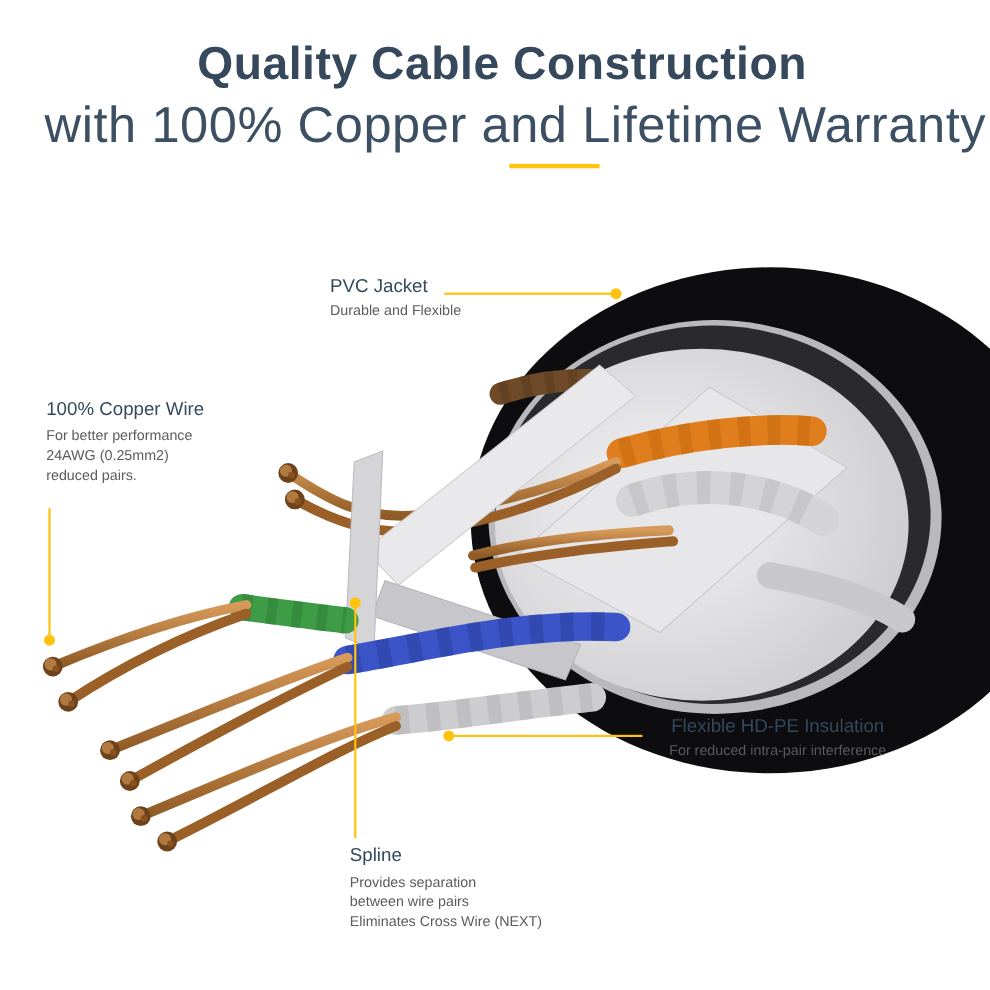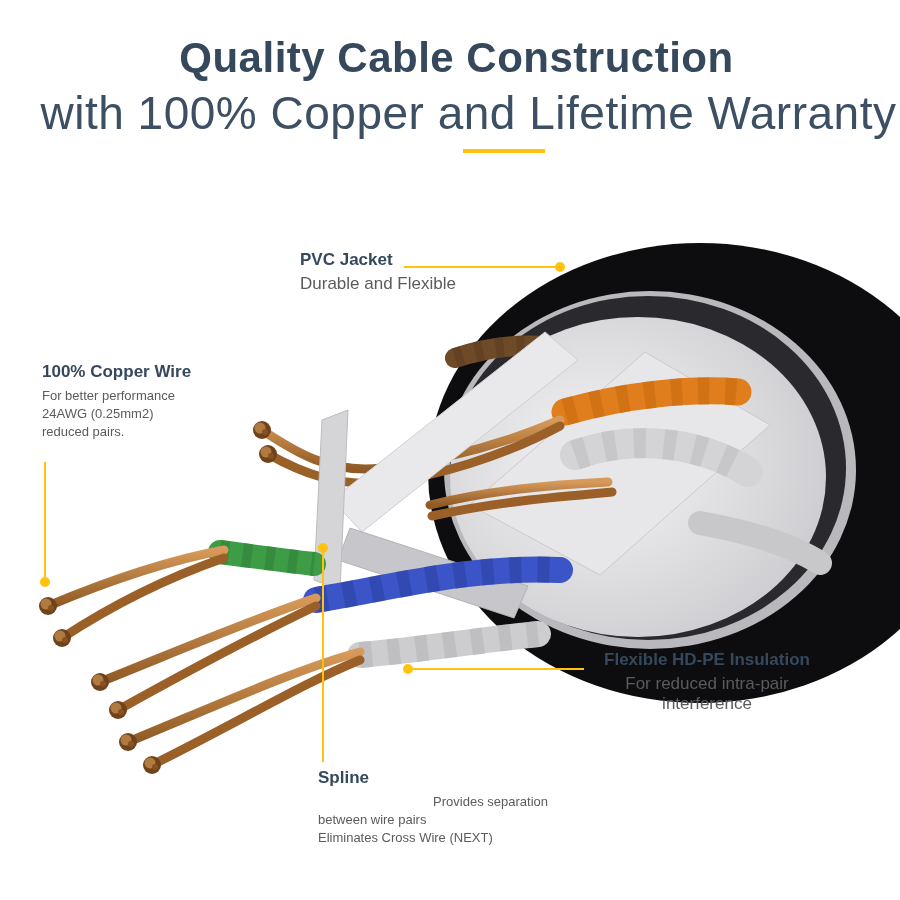--- a/index.html
+++ b/index.html
@@ -5,22 +5,22 @@
   html,body{margin:0;padding:0;background:#ffffff;}
   .page{position:relative;width:900px;height:900px;background:#ffffff;overflow:hidden;
         font-family:"Liberation Sans",sans-serif;padding-left:13px;}
   .title{position:absolute;top:34px;left:0;width:100%;text-align:center;margin:0;
          font-size:42px;font-weight:bold;color:#35485c;letter-spacing:0.5px;}
   .subtitle{position:absolute;top:86px;left:12px;width:100%;text-align:center;margin:0;
             font-size:46px;font-weight:normal;color:#3c4f63;letter-spacing:0.5px;}
   .underline{position:absolute;left:463px;top:149px;width:82px;height:4px;background:#ffc20e;}
   .illustration{position:absolute;left:0;top:0;}
   .callout{position:absolute;}
-  .callout-heading{font-size:17px;font-weight:bold;color:#35485c;}
-  .callout-sub{font-size:17px;color:#5a5b5e;margin-top:4px;}
+  .callout-heading{font-size:17px;font-weight:normal;color:#35485c;}
+  .callout-sub{font-size:13px;color:#5a5b5e;margin-top:4px;}
   .callout-line{font-size:13px;color:#5a5b5e;line-height:18px;}
   .leader{position:absolute;background:#ffc20e;}
   .leader-h{height:2px;}
   .leader-v{width:2px;}
   .dot{position:absolute;width:10px;height:10px;border-radius:50%;background:#ffc20e;}
   .dot-right{right:-9px;top:-4px;}
   .dot-left{left:-9px;top:-4px;}
   .dot-bottom{bottom:-9px;left:-4px;}
   .dot-top{top:-9px;left:-4px;}
 </style>
@@ -156,18 +156,18 @@
   </div>
   <div class="leader leader-h" style="left:412px;top:668px;width:172px;">
     <span class="dot dot-left"></span>
   </div>
 
   <div class="leader leader-v" style="left:322px;top:552px;height:210px;">
     <span class="dot dot-top"></span>
   </div>
   <div class="callout" style="left:318px;top:768px;width:230px;">
     <div class="callout-heading">Spline</div>
-    <div class="callout-line" style="margin-top:5px;text-align:right;">Provides separation</div>
+    <div class="callout-line" style="margin-top:5px;">Provides separation</div>
     <div class="callout-line">between wire pairs</div>
     <div class="callout-line">Eliminates Cross Wire (NEXT)</div>
   </div>
 
 </div>
 
 </body></html>

